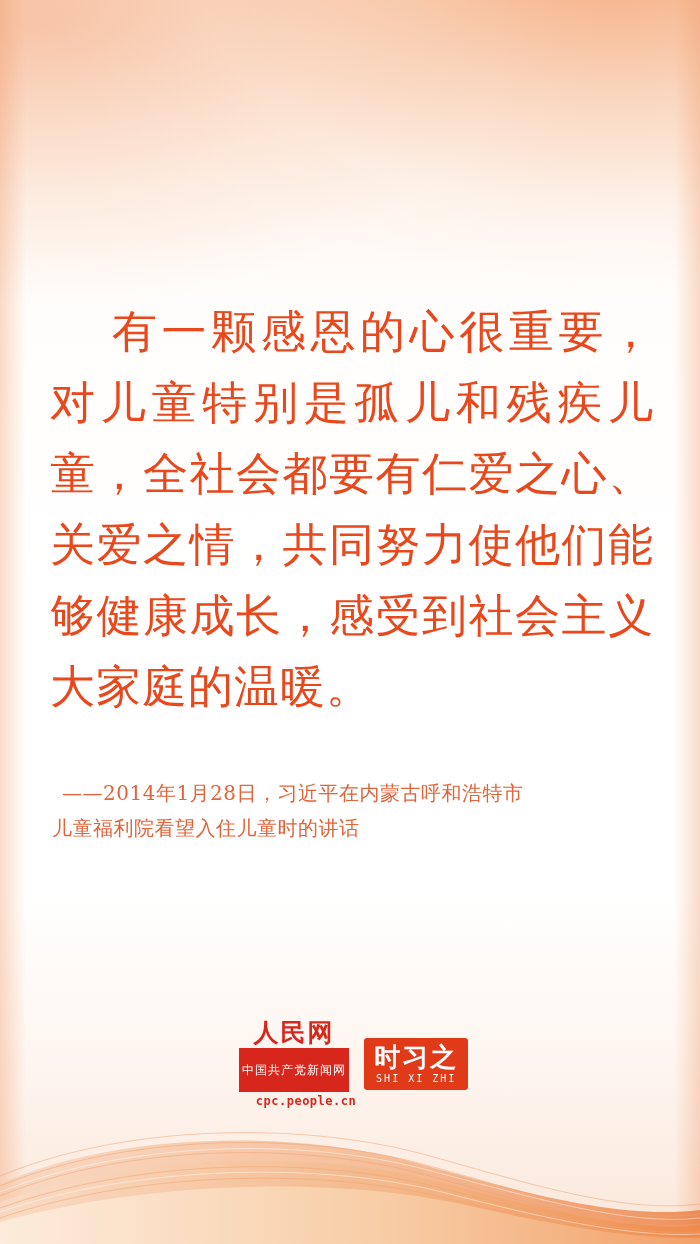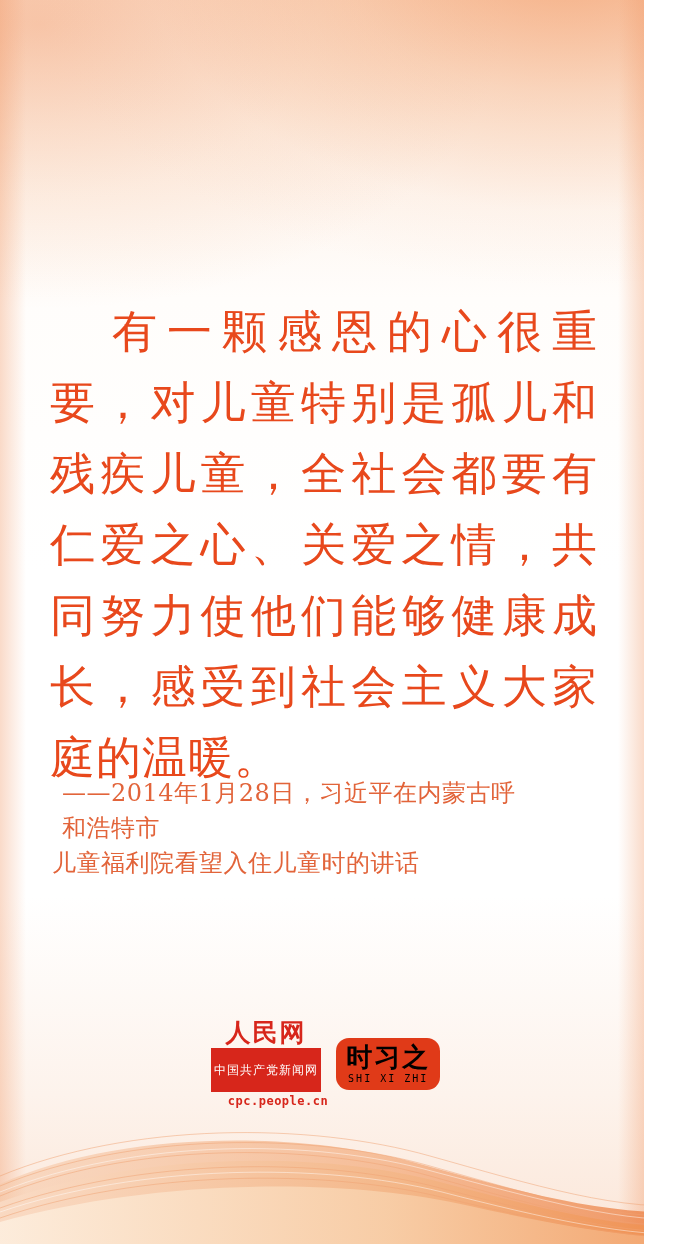--- a/index.html
+++ b/index.html
@@ -9,21 +9,21 @@
   body {
     width: 700px;
     height: 1244px;
     overflow: hidden;
     font-family: "Liberation Serif", serif;
     background: #ffffff;
   }
 
   .poster {
     position: relative;
-    width: 644px;
+    width: 700px;
     height: 1244px;
     overflow: hidden;
     background:
       radial-gradient(ellipse 680px 420px at 88% -4%, rgba(240,128,60,0.55) 0%, rgba(242,150,90,0.28) 34%, rgba(250,205,175,0.10) 62%, rgba(255,255,255,0) 80%),
       radial-gradient(ellipse 620px 380px at 6% 2%, rgba(238,120,55,0.30) 0%, rgba(245,170,120,0.14) 45%, rgba(255,255,255,0) 75%),
       linear-gradient(180deg, #fbe3d4 0%, #fdf1e8 10%, #fffdfb 24%, #ffffff 46%, #ffffff 72%, #fdf3ec 88%, #fbe6d8 100%);
   }
 
   
   .edge-left {
@@ -58,21 +58,21 @@
     font-weight: 500;
     text-align: justify;
   }
 
   .attribution {
     position: absolute;
     left: 62px;
     right: 120px;
     top: 776px;
     color: #e2643a;
-    font-size: 24px;
+    font-size: 20px;
     line-height: 35px;
     font-family: "DejaVu Serif", "Liberation Serif", serif;
     letter-spacing: 0.5px;
   }
   .attribution .line2 {
     display: block;
     margin-left: -10px;
   }
 
   
@@ -114,24 +114,24 @@
     color: #d7261b;
     font-size: 12px;
     letter-spacing: 0.5px;
     font-family: "DejaVu Sans Mono", monospace;
     font-weight: bold;
     margin-left: 24px;
   }
 
   .shixizhi {
     background: #e03a18;
-    color: #000000;
+    color: #ffffff;
     width: 104px;
     height: 52px;
-    border-radius: 13px;
+    border-radius: 3px;
     display: flex;
     flex-direction: column;
     align-items: center;
     justify-content: center;
     line-height: 1;
   }
   .shixizhi .sz-main {
     font-size: 26px;
     font-weight: bold;
     letter-spacing: 2px;

